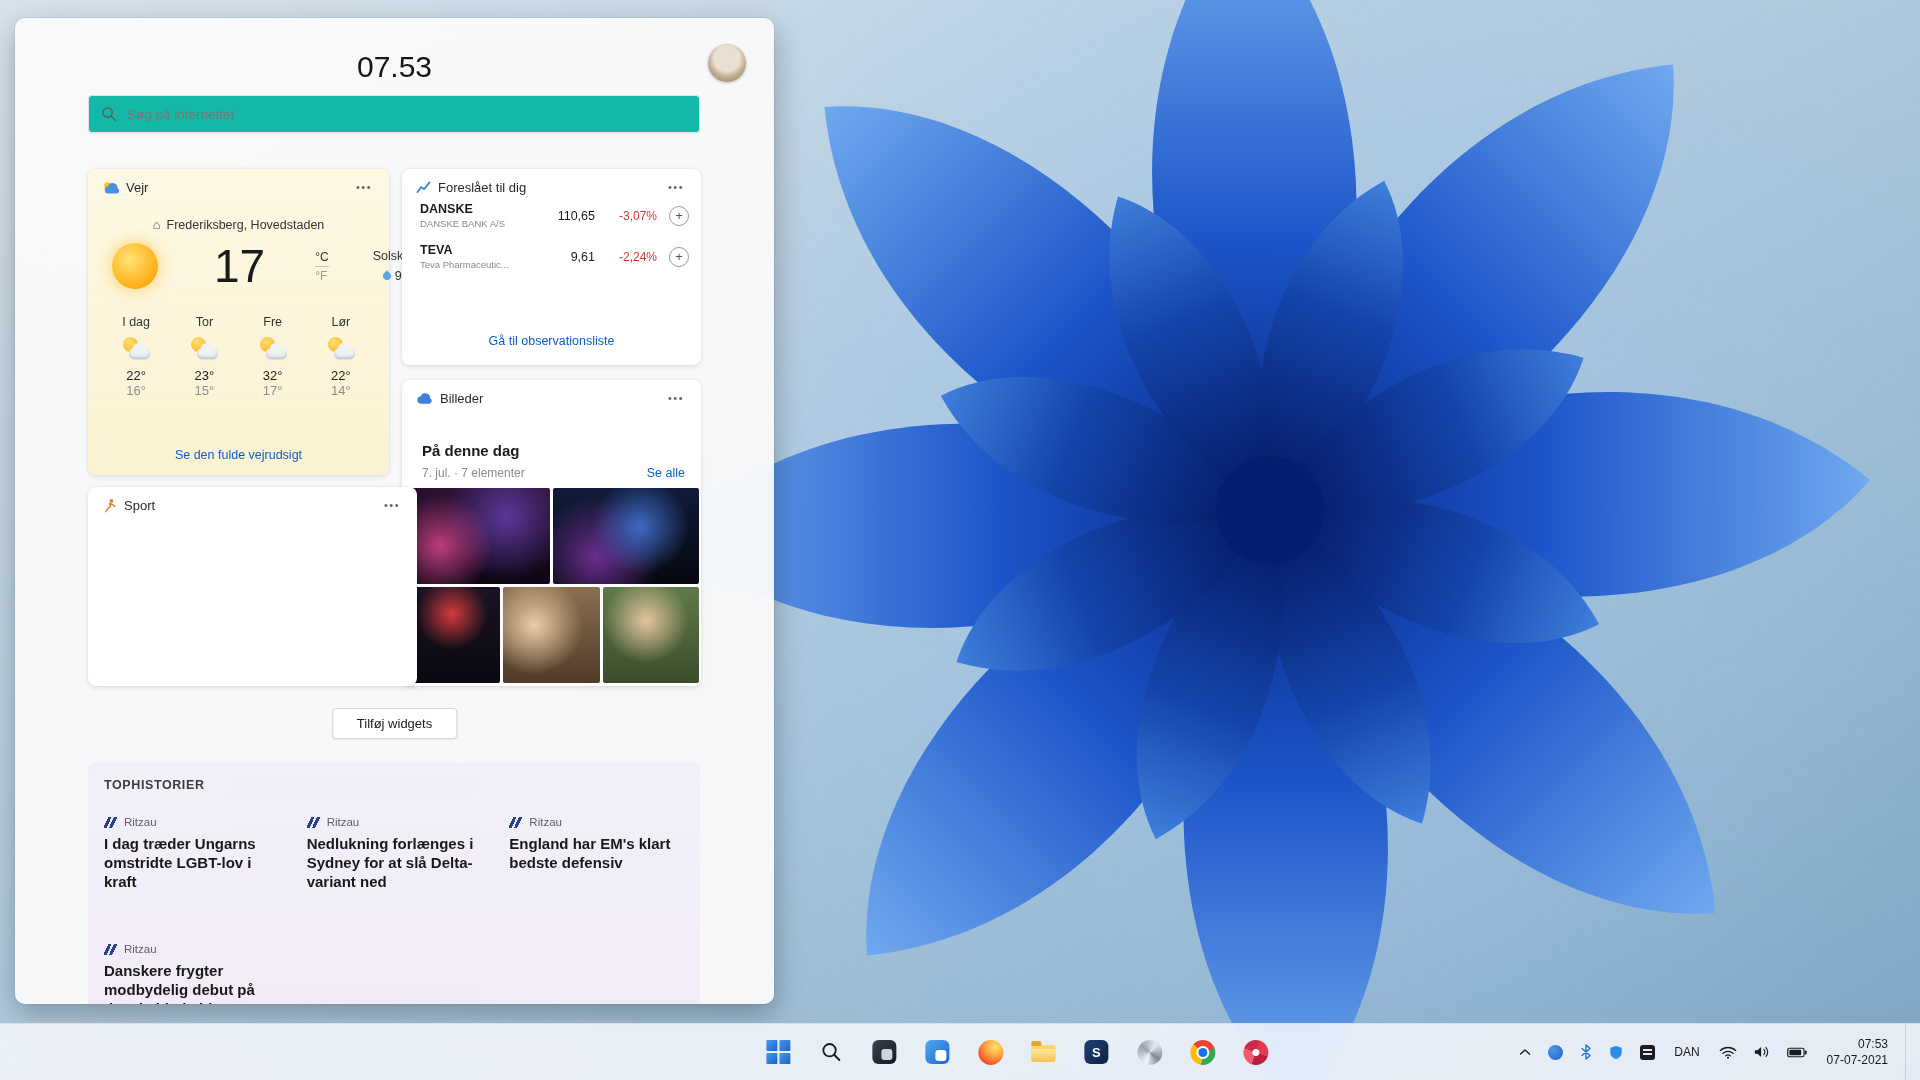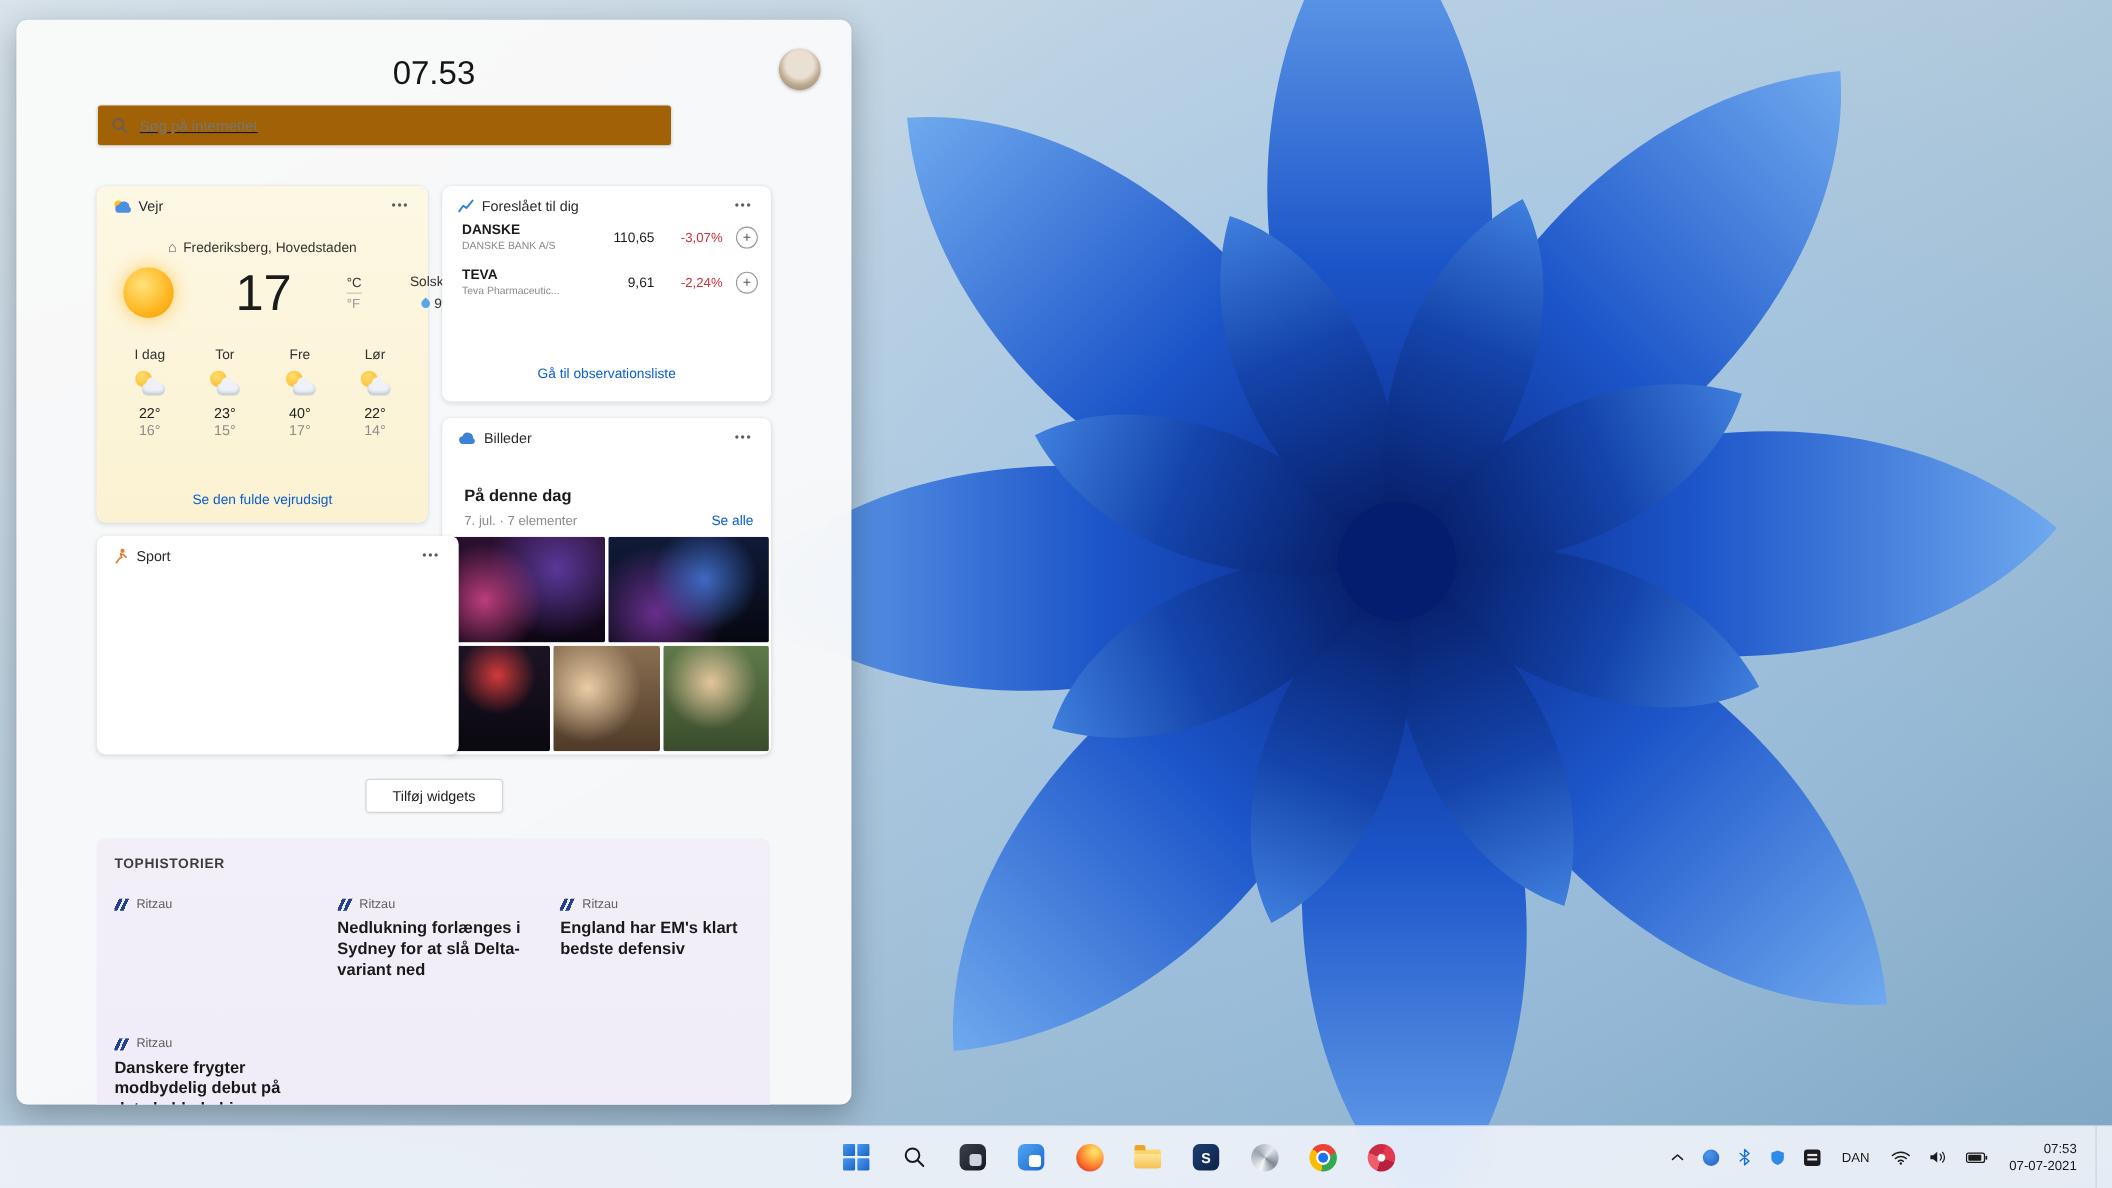--- a/index.html
+++ b/index.html
@@ -12,23 +12,23 @@
   
   .panel { position:absolute; left:15px; top:18px; width:759px; height:986px; z-index:5;
            background:rgba(250,250,250,0.95); border-radius:10px; overflow:hidden;
            box-shadow:0 10px 30px rgba(0,0,0,0.28), 0 0 0 1px rgba(0,0,0,0.05);
            backdrop-filter: blur(30px); }
   .panel-time { position:absolute; top:32px; left:0; width:100%; text-align:center; font-size:30px; color:#151515; }
   .avatar { position:absolute; right:28px; top:26px; width:38px; height:38px; border-radius:50%; cursor:pointer;
             background: radial-gradient(circle at 50% 38%, #e9dfd2 0 42%, #bfab92 62%, #8d7a64);
             box-shadow:0 1px 3px rgba(0,0,0,0.25); }
 
-  .searchbar { position:absolute; left:73px; top:77px; width:523px; height:38px; background:#a16207;
+  .searchbar { position:absolute; left:73px; top:77px; width:612px; height:38px; background:#14b8a6;
                border:1px solid #e2e2e2; border-radius:4px; box-shadow:0 1px 2px rgba(0,0,0,0.07);
-               display:flex; align-items:center;text-decoration:underline; }
+               display:flex; align-items:center; }
   .searchbar svg { margin:0 10px 0 12px; flex:0 0 auto; }
   .searchbar input { border:none; outline:none; flex:1; font-size:13.5px; font-family:inherit; color:#1b1b1b; background:transparent; }
   .searchbar input::placeholder { color:#767676; }
 
   .card { position:absolute; background:#fff; border-radius:8px;
           box-shadow:0 1.5px 5px rgba(0,0,0,0.10), 0 0 0 1px rgba(0,0,0,0.02); }
   .card-header { display:flex; align-items:center; gap:7px; padding:10px 12px 0 14px; }
   .card-title { font-size:13px; color:#2b2b2b; }
   .menu-dots { margin-left:auto; color:#5f5f5f; font-size:11px; letter-spacing:1.5px; cursor:pointer; padding:2px 5px; border-radius:3px; }
 
@@ -289,21 +289,21 @@
           </div>
         <div class="w-high">23°</div>
         <div class="w-low">15°</div>
       </div>
       <div class="w-col">
         <div class="w-day">Fre</div>
         <div class="mini-wicon">
             <span class="mini-sun"></span>
             <span class="mini-cloud"></span>
           </div>
-        <div class="w-high">40°</div>
+        <div class="w-high">32°</div>
         <div class="w-low">17°</div>
       </div>
       <div class="w-col">
         <div class="w-day">Lør</div>
         <div class="mini-wicon">
             <span class="mini-sun"></span>
             <span class="mini-cloud"></span>
           </div>
         <div class="w-high">22°</div>
         <div class="w-low">14°</div>
@@ -379,20 +379,21 @@
   <button class="add-widgets">Tilføj widgets</button>
 
   <div class="news">
     <div class="news-title">TOPHISTORIER</div>
     <div class="news-grid">
       <div class="news-item">
         <div class="news-src">
           <span class="ritzau-logo"></span>
           <span>Ritzau</span>
         </div>
+        <div class="news-headline">I dag træder Ungarns omstridte LGBT-lov i kraft</div>
       </div>
       <div class="news-item">
         <div class="news-src">
           <span class="ritzau-logo"></span>
           <span>Ritzau</span>
         </div>
         <div class="news-headline">Nedlukning forlænges i Sydney for at slå Delta-variant ned</div>
       </div>
       <div class="news-item">
         <div class="news-src">

